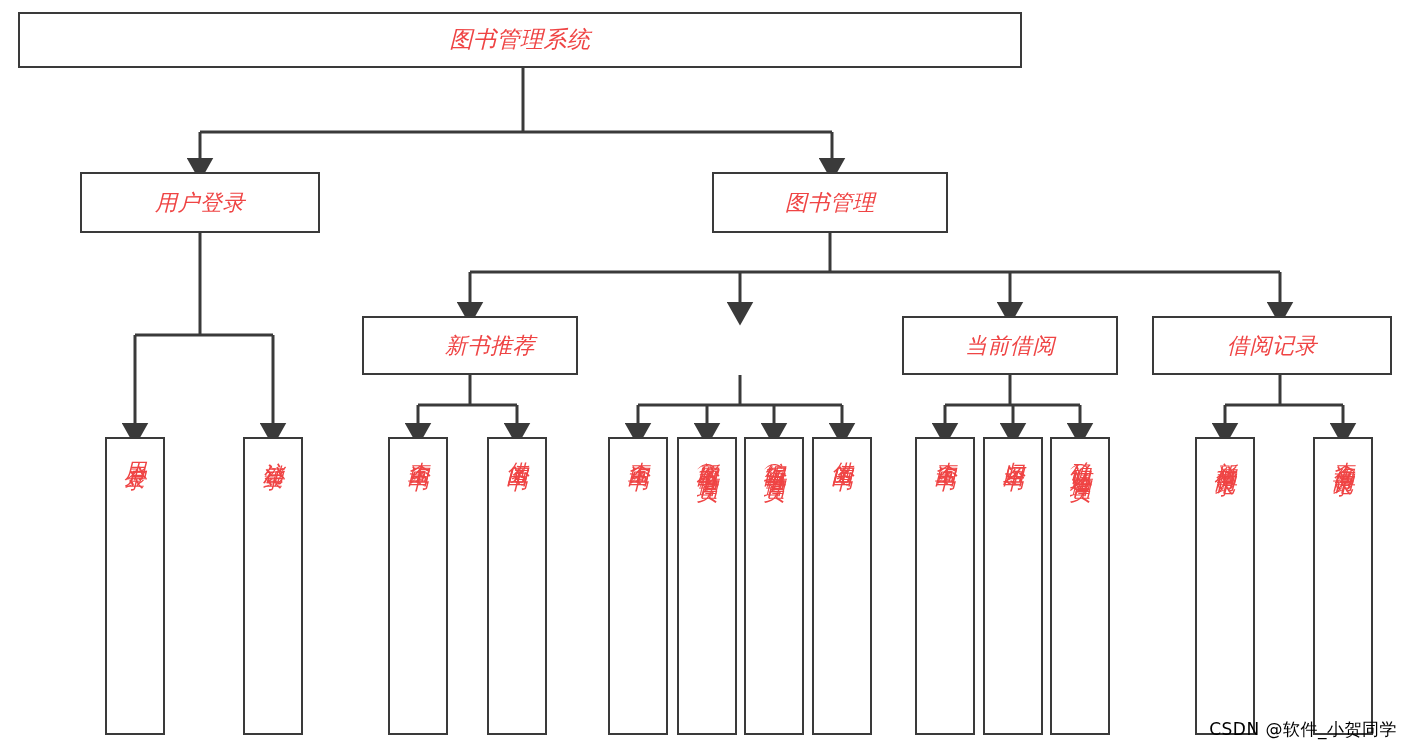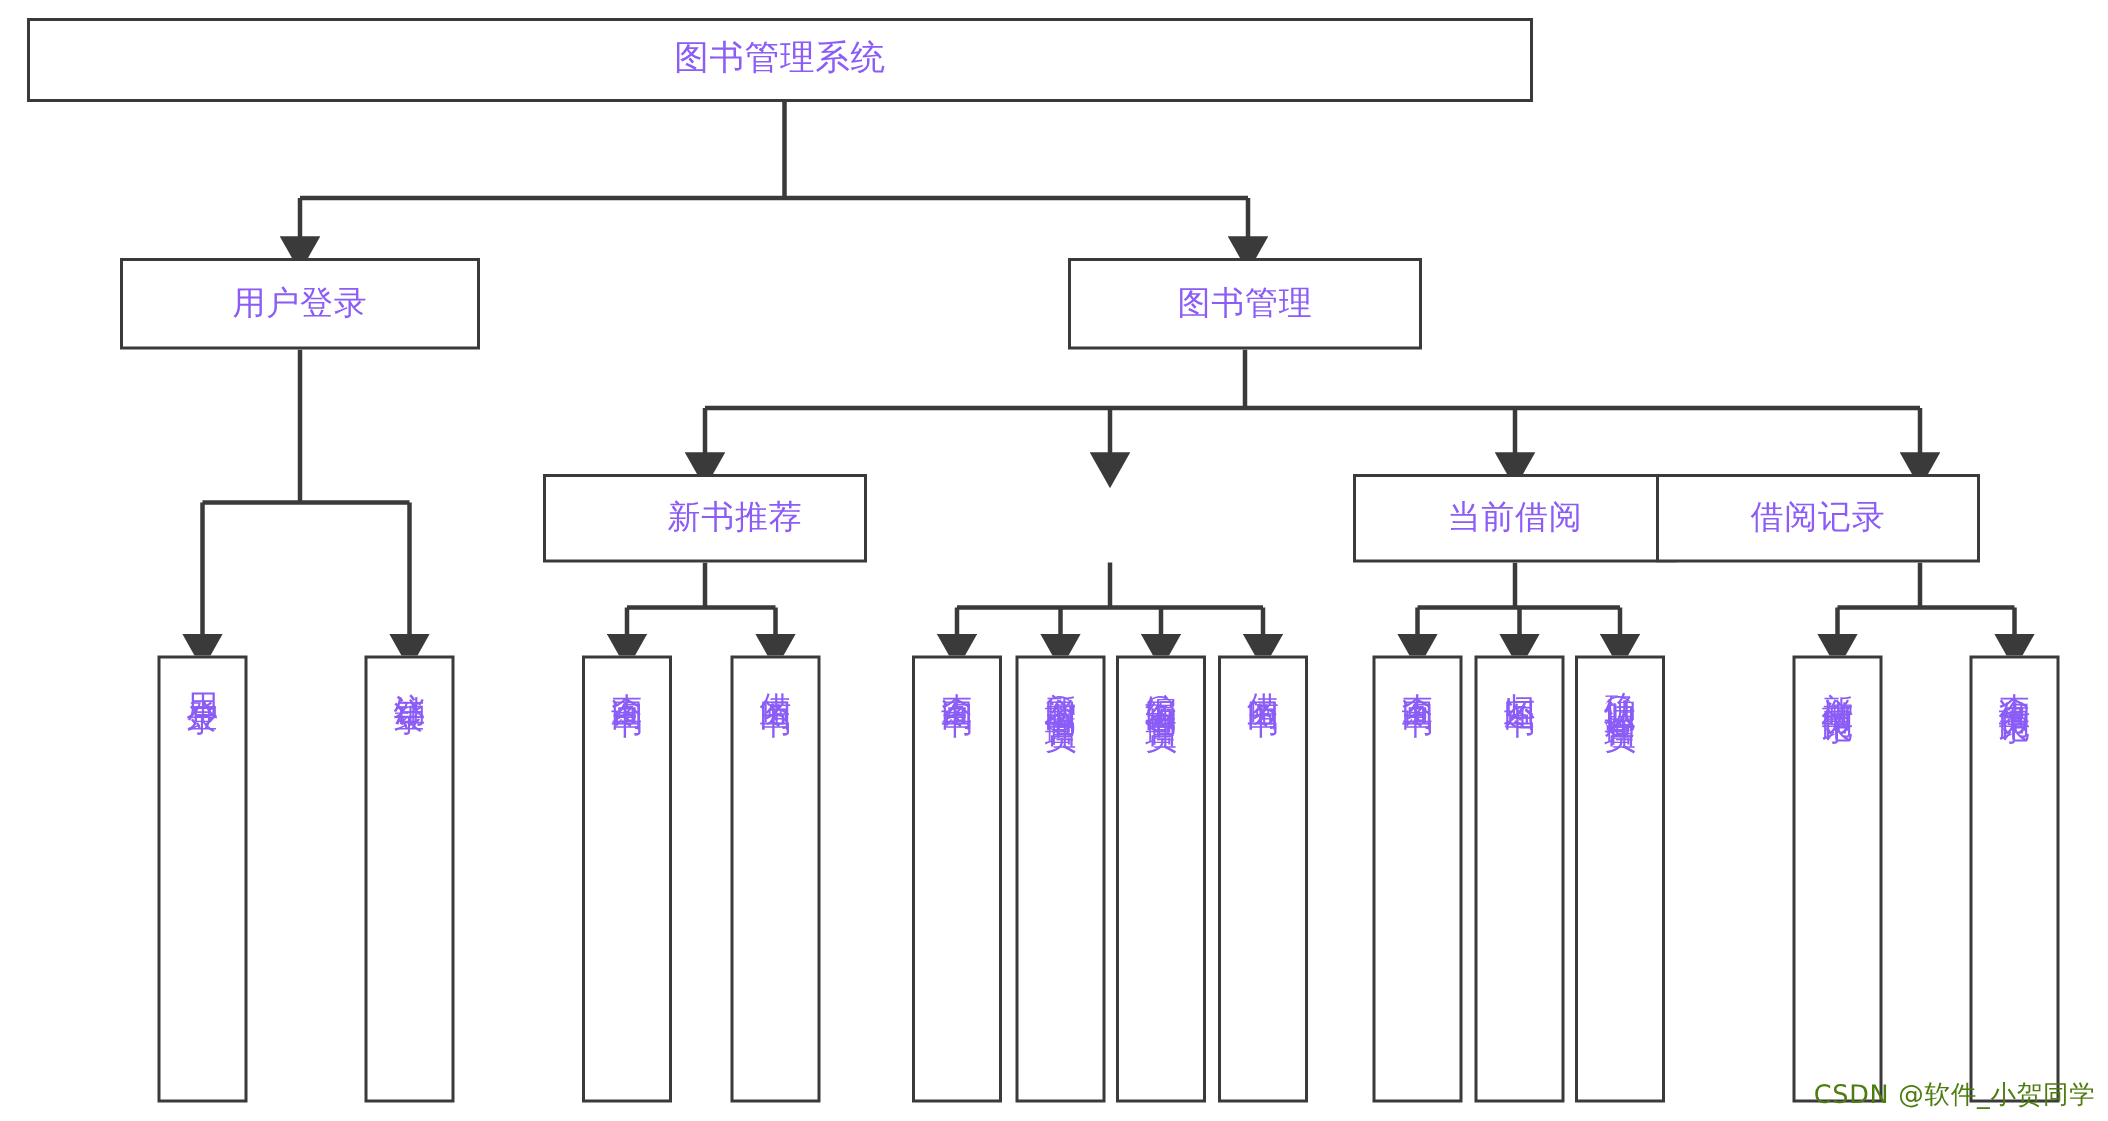--- a/index.html
+++ b/index.html
@@ -19,21 +19,22 @@
     overflow: hidden;
   }
   .node {
     position: absolute;
     box-sizing: border-box;
     background: #ffffff;
     border: 2.5px solid #3a3a3a;
     display: flex;
     align-items: center;
     justify-content: center;
-    color: #8b5cf6;
+    color: #ef4444;
+    font-style: italic;
   }
   .node .label {
     display: block;
     text-align: center;
     line-height: 1.18;
     letter-spacing: 0.5px;
   }
   
   .node.h .label {
     font-size: 22px;
@@ -62,21 +63,21 @@
     top: 0;
     width: 1405px;
     height: 747px;
     pointer-events: none;
   }
   .watermark {
     position: absolute;
     right: 8px;
     bottom: 6px;
     font-size: 17px;
-    color: #4d7c0f;
+    color: #000000;
     white-space: nowrap;
     letter-spacing: 0.5px;
   }
 </style>
 </head>
 <body>
 
 <div id="canvas">
 
   <svg class="links" viewBox="0 0 1405 747">
@@ -139,21 +140,21 @@
   <div class="node h" style="left:712px; top:172px; width:236px; height:61px;">
     <span class="label">图书管理</span>
   </div>
 
   <div class="node h" style="left:362px; top:316px; width:216px; height:59px;padding-left:40px;">
     <span class="label">新书推荐</span>
   </div>
   <div class="node h" style="left:902px; top:316px; width:216px; height:59px;">
     <span class="label">当前借阅</span>
   </div>
-  <div class="node h" style="left:1104px; top:316px; width:216px; height:59px;">
+  <div class="node h" style="left:1152px; top:316px; width:240px; height:59px;">
     <span class="label">借阅记录</span>
   </div>
 
   <div class="node v" style="left:105px; top:437px; width:60px; height:298px;">
     <span class="label">用户登录</span>
   </div>
   <div class="node v" style="left:243px; top:437px; width:60px; height:298px;">
     <span class="label">注销登录</span>
   </div>
 

